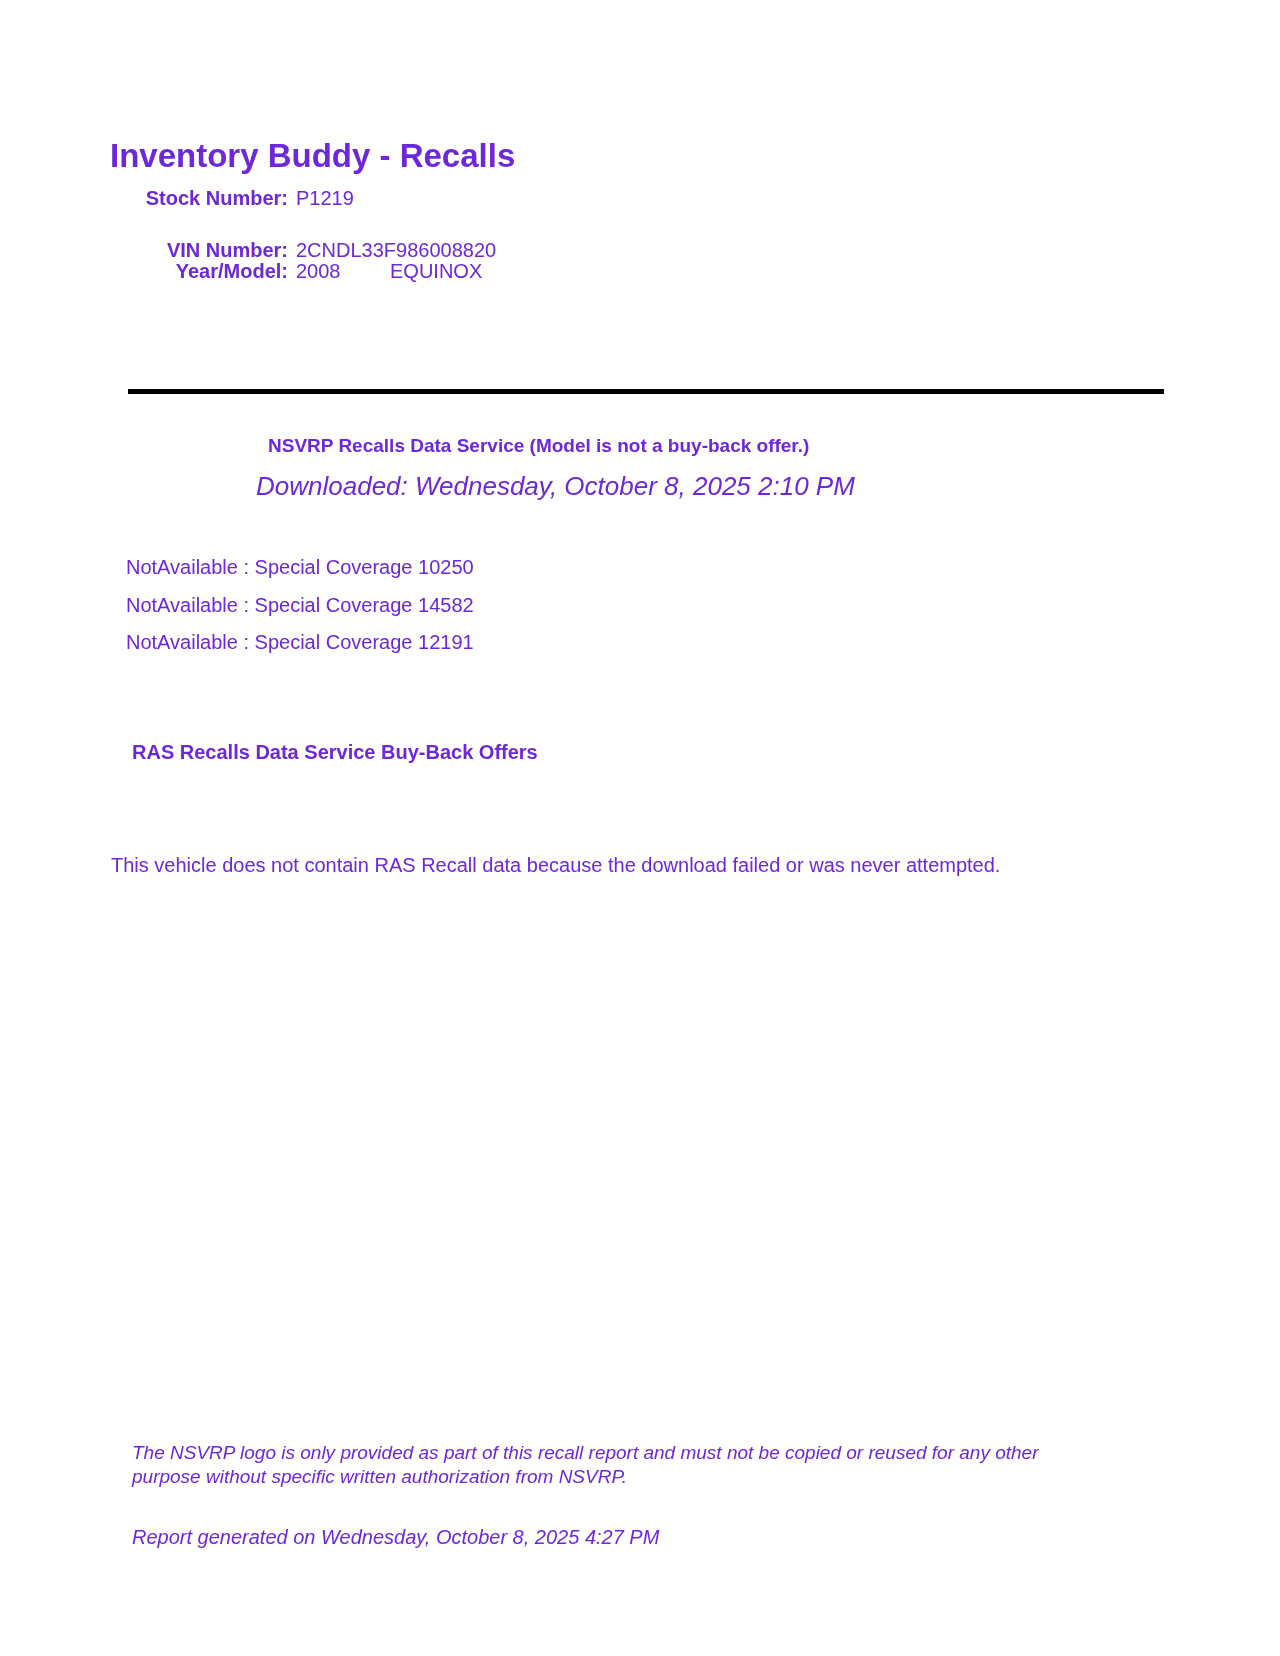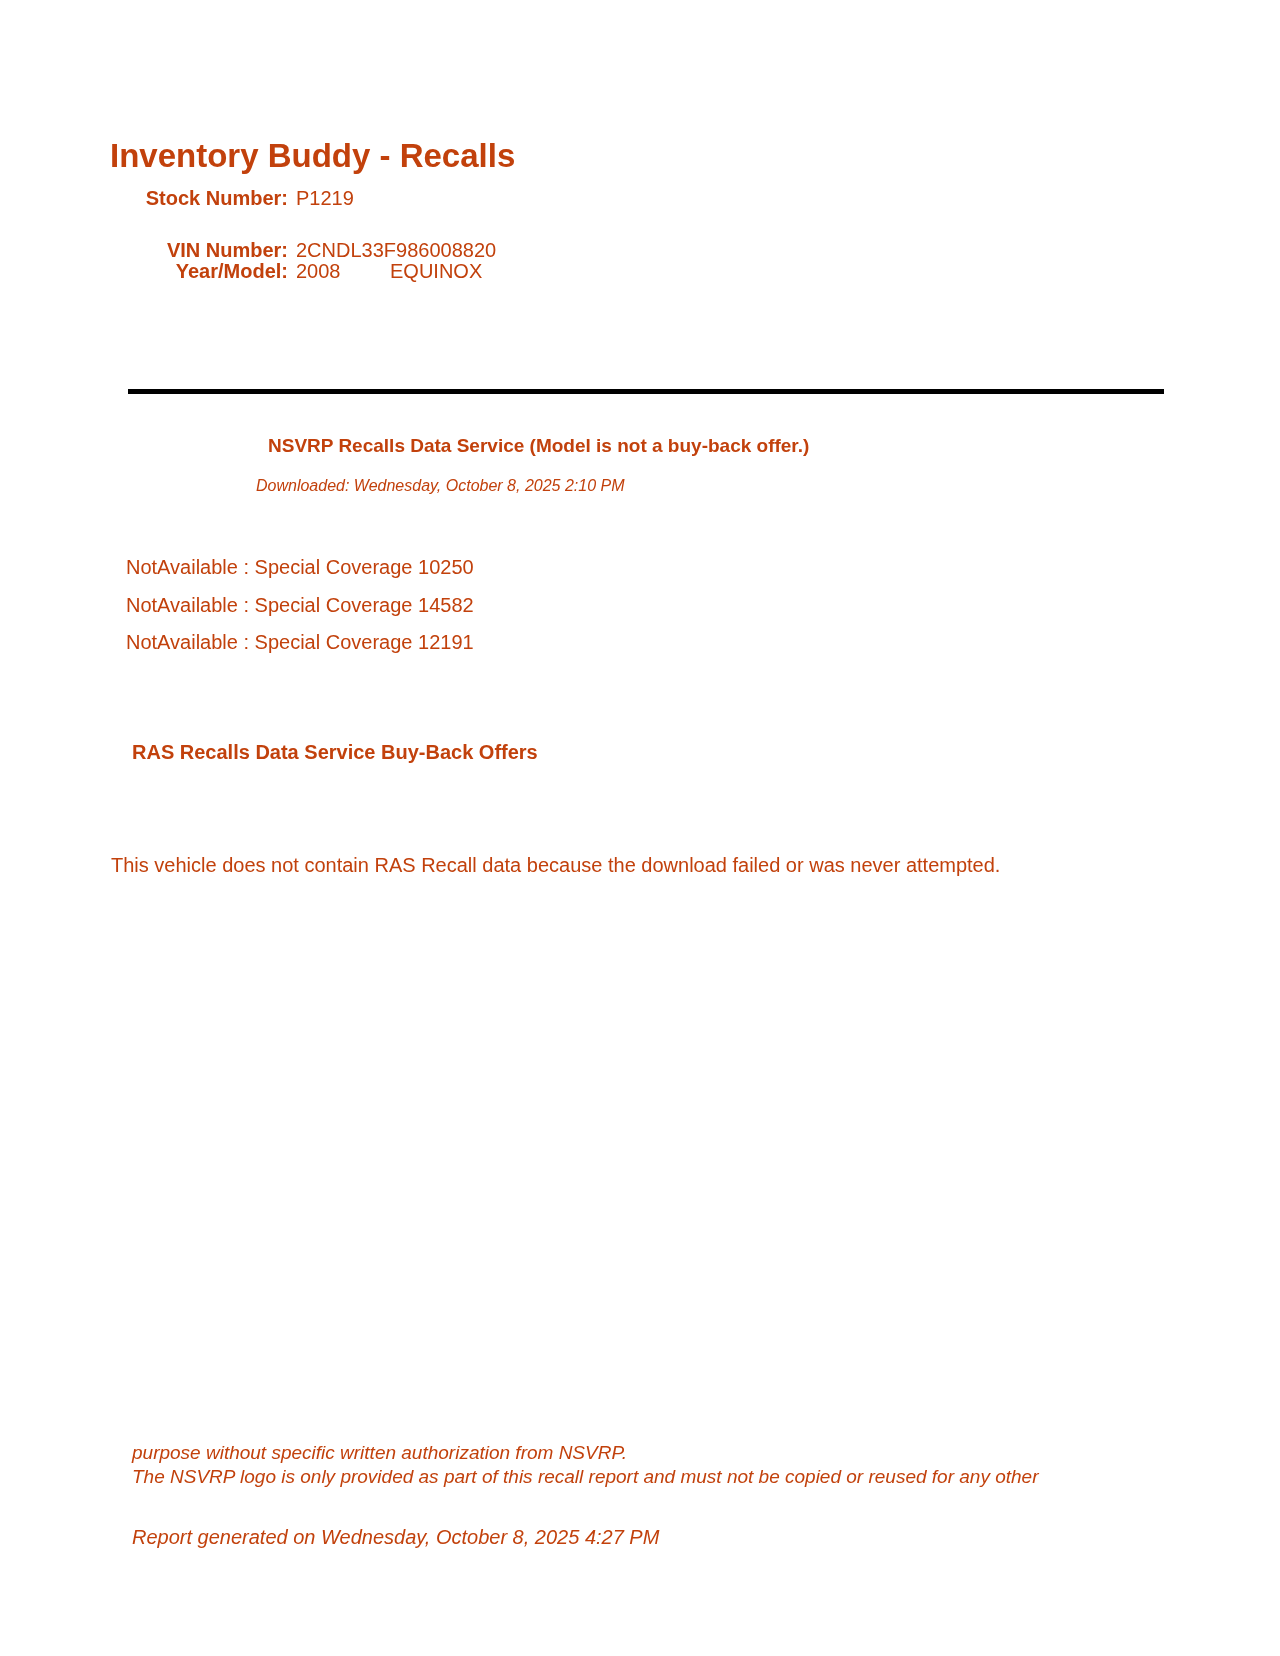--- a/index.html
+++ b/index.html
@@ -5,21 +5,21 @@
   html, body {
     margin: 0;
     padding: 0;
     background: #ffffff;
   }
   .page {
     position: relative;
     width: 1280px;
     height: 1656px;
     background: #ffffff;
-    color: #c2410c;
+    color: #6d28d9;
     font-family: "Liberation Sans", sans-serif;
     overflow: hidden;
     text-decoration: underline;
   }
   .title {
     position: absolute;
     left: 110px;
     top: 136px;
     margin: 0;
     font-size: 33px;
@@ -70,21 +70,21 @@
     top: 434px;
     font-size: 19px;
     font-weight: 700;
     line-height: 24px;
     white-space: nowrap;
   }
   .downloaded {
     position: absolute;
     left: 256px;
     top: 473px;
-    font-size: 16px;
+    font-size: 26px;
     font-style: italic;
     line-height: 26px;
     white-space: nowrap;
   }
   .coverage {
     position: absolute;
     left: 126px;
     font-size: 20px;
     line-height: 26px;
     white-space: nowrap;
@@ -151,19 +151,19 @@
 
   <div class="coverage cov-2">NotAvailable : Special Coverage 14582</div>
 
   <div class="coverage cov-3">NotAvailable : Special Coverage 12191</div>
 
   <div class="ras-heading">RAS Recalls Data Service Buy-Back Offers</div>
 
   <div class="ras-message">This vehicle does not contain RAS Recall data because the download failed or was never attempted.</div>
 
   <div class="disclaimer">
+    <div>The NSVRP logo is only provided as part of this recall report and must not be copied or reused for any other</div>
     <div>purpose without specific written authorization from NSVRP.</div>
-    <div>The NSVRP logo is only provided as part of this recall report and must not be copied or reused for any other</div>
   </div>
 
   <div class="generated">Report generated on Wednesday, October 8, 2025 4:27 PM</div>
 
 </div>
 
 </body></html>

